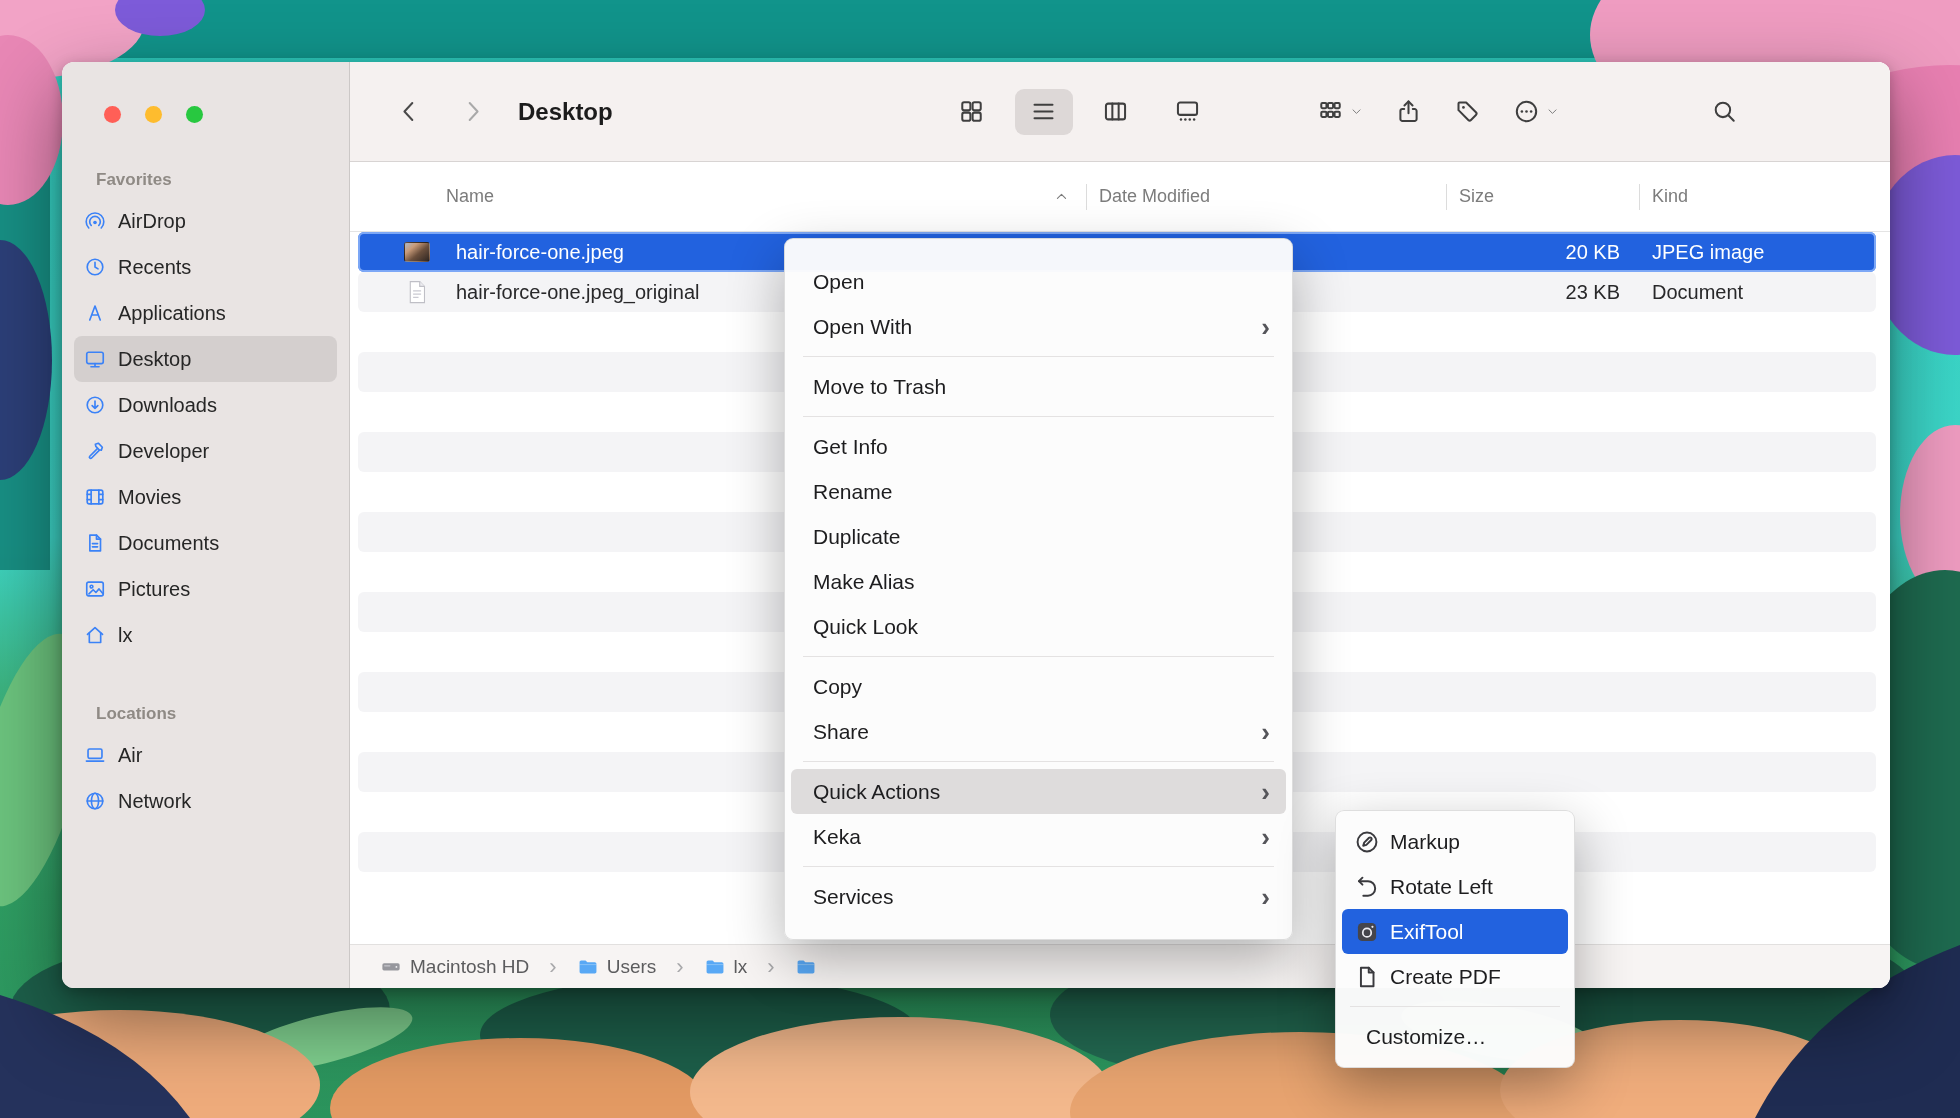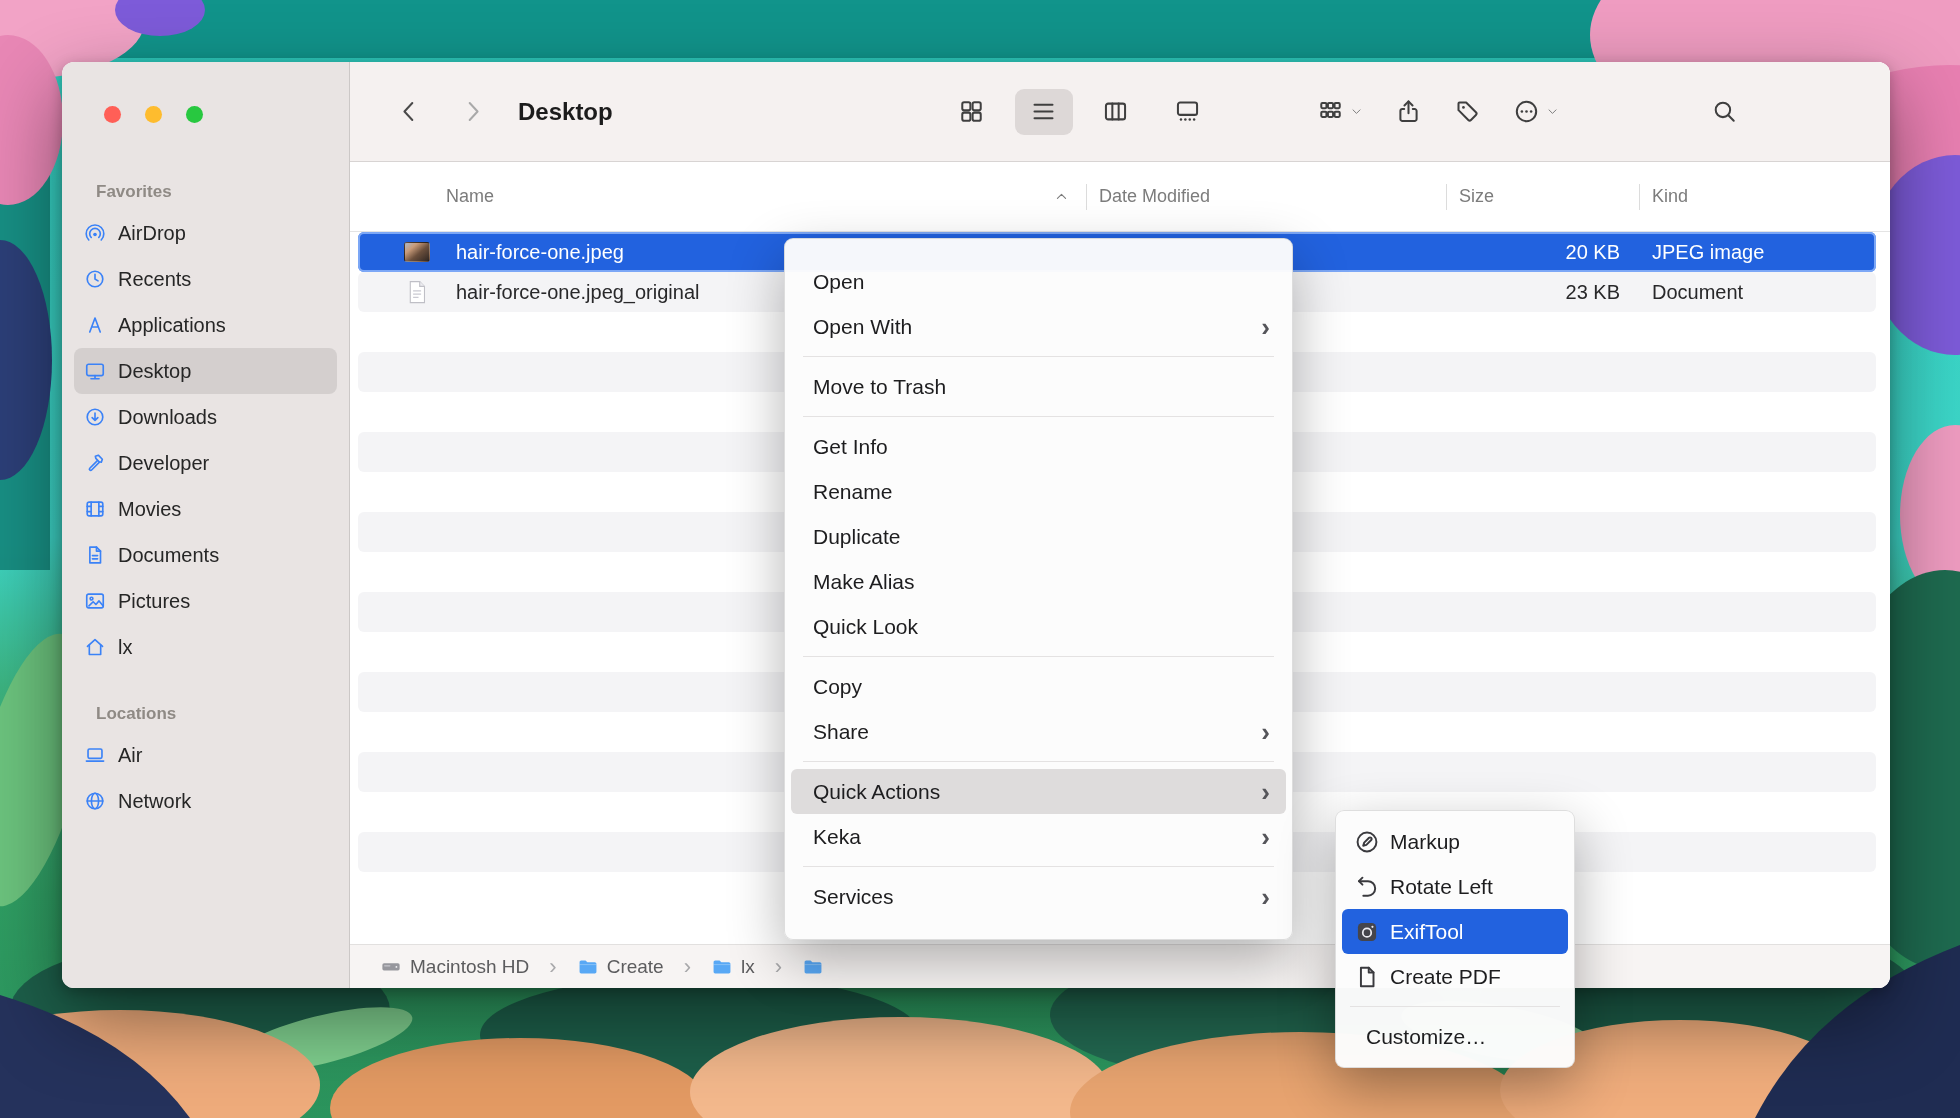--- a/index.html
+++ b/index.html
@@ -8,22 +8,22 @@
   .wallpaper svg{display:block}
 
   .finder-window{position:absolute;left:62px;top:62px;width:1828px;height:926px;border-radius:12px;
     box-shadow:0 30px 80px rgba(0,0,0,.45),0 4px 14px rgba(0,0,0,.25);display:flex;overflow:hidden;background:#fff;z-index:1}
 
   
   .sidebar{flex:0 0 288px;background:#e9e4e3;border-right:1px solid rgba(0,0,0,.12);position:relative;padding-top:104px}
   .traffic-lights{position:absolute;top:44px;left:42px;display:flex;gap:24px}
   .tl{width:17px;height:17px;border-radius:50%;border:none;display:block}
   .tl.red{background:#ff5f57}.tl.yellow{background:#febc2e}.tl.green{background:#28c840}
-  .sb-section{margin-top:34px}
-  .sb-section:first-child{margin-top:16px}
+  .sb-section{margin-top:46px}
+  .sb-section:first-child{margin-top:4px}
   .sb-title{font-size:17px;font-weight:700;color:#8f8a85;padding-left:34px;margin-bottom:8px}
   .sb-item{display:flex;align-items:center;gap:12px;height:46px;margin:0 12px;padding:0 10px;border-radius:8px;font-size:20px;color:#262626}
   .sb-item.selected{background:rgba(0,0,0,.09)}
   .sb-item .icn{color:var(--sidebar-icon-blue,#3b82f7);display:flex}
   .icn{display:inline-flex}
   .icn svg{display:block}
   .sb-item svg{width:22px;height:22px}
 
   
   .content{flex:1;display:flex;flex-direction:column;background:#fff;min-width:0}
@@ -457,21 +457,21 @@
           <span>Macintosh HD</span>
    </span>
         <span class="pb-sep">›</span>
    <span class="pb-item">
      <span class="icn ">
             <svg viewBox="0 0 24 24">
               <path d="M2.8 6.6c0-1 .8-1.8 1.8-1.8h4.7l2 2h8.1c1 0 1.8.8 1.8 1.8v8.6c0 1-.8 1.8-1.8 1.8H4.6c-1 0-1.8-.8-1.8-1.8z" fill="var(--folder-blue,#58a8f5)"></path>
               <path d="M2.8 8.9h18.4v1H2.8z" fill="#ffffff" opacity="0.3"></path>
             </svg>
           </span>
-          <span>Create</span>
+          <span>Users</span>
    </span>
         <span class="pb-sep">›</span>
    <span class="pb-item">
      <span class="icn ">
             <svg viewBox="0 0 24 24">
               <path d="M2.8 6.6c0-1 .8-1.8 1.8-1.8h4.7l2 2h8.1c1 0 1.8.8 1.8 1.8v8.6c0 1-.8 1.8-1.8 1.8H4.6c-1 0-1.8-.8-1.8-1.8z" fill="var(--folder-blue,#58a8f5)"></path>
               <path d="M2.8 8.9h18.4v1H2.8z" fill="#ffffff" opacity="0.3"></path>
             </svg>
           </span>
           <span>lx</span>

